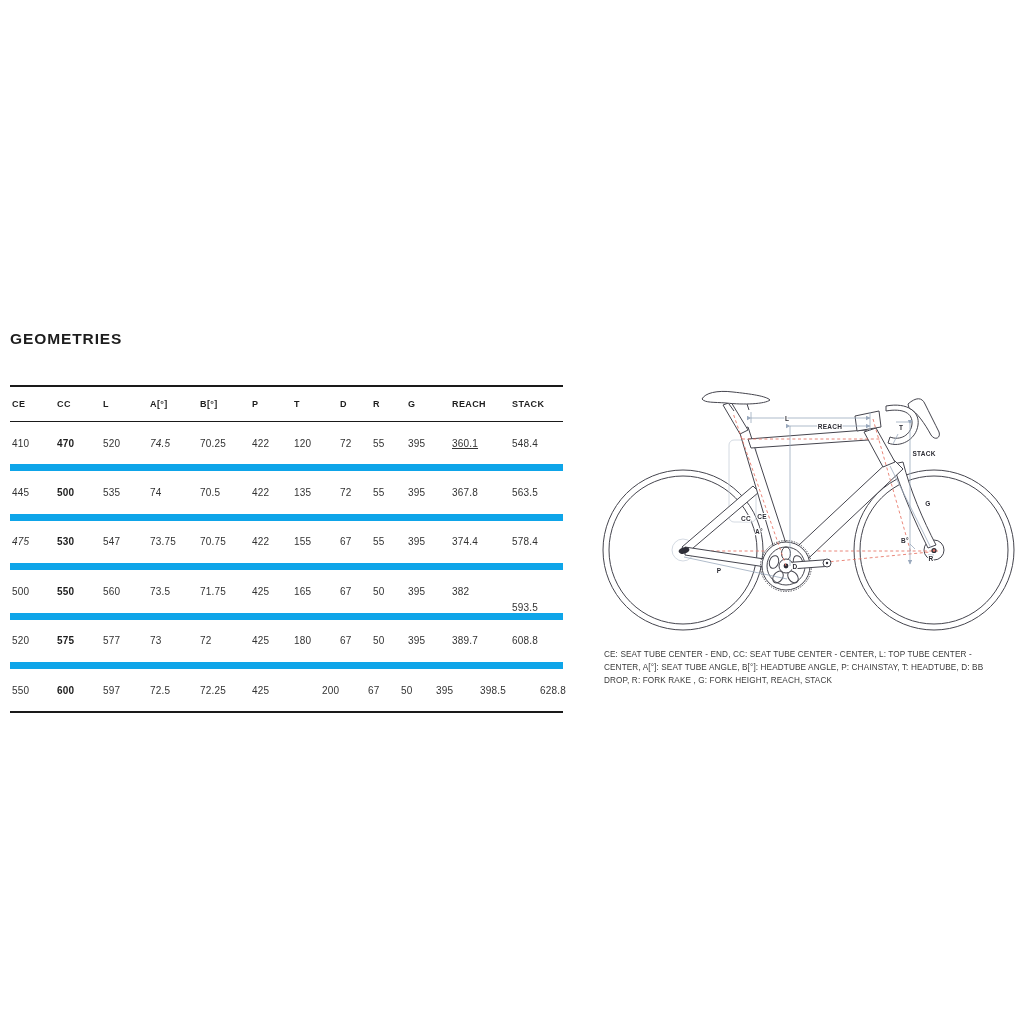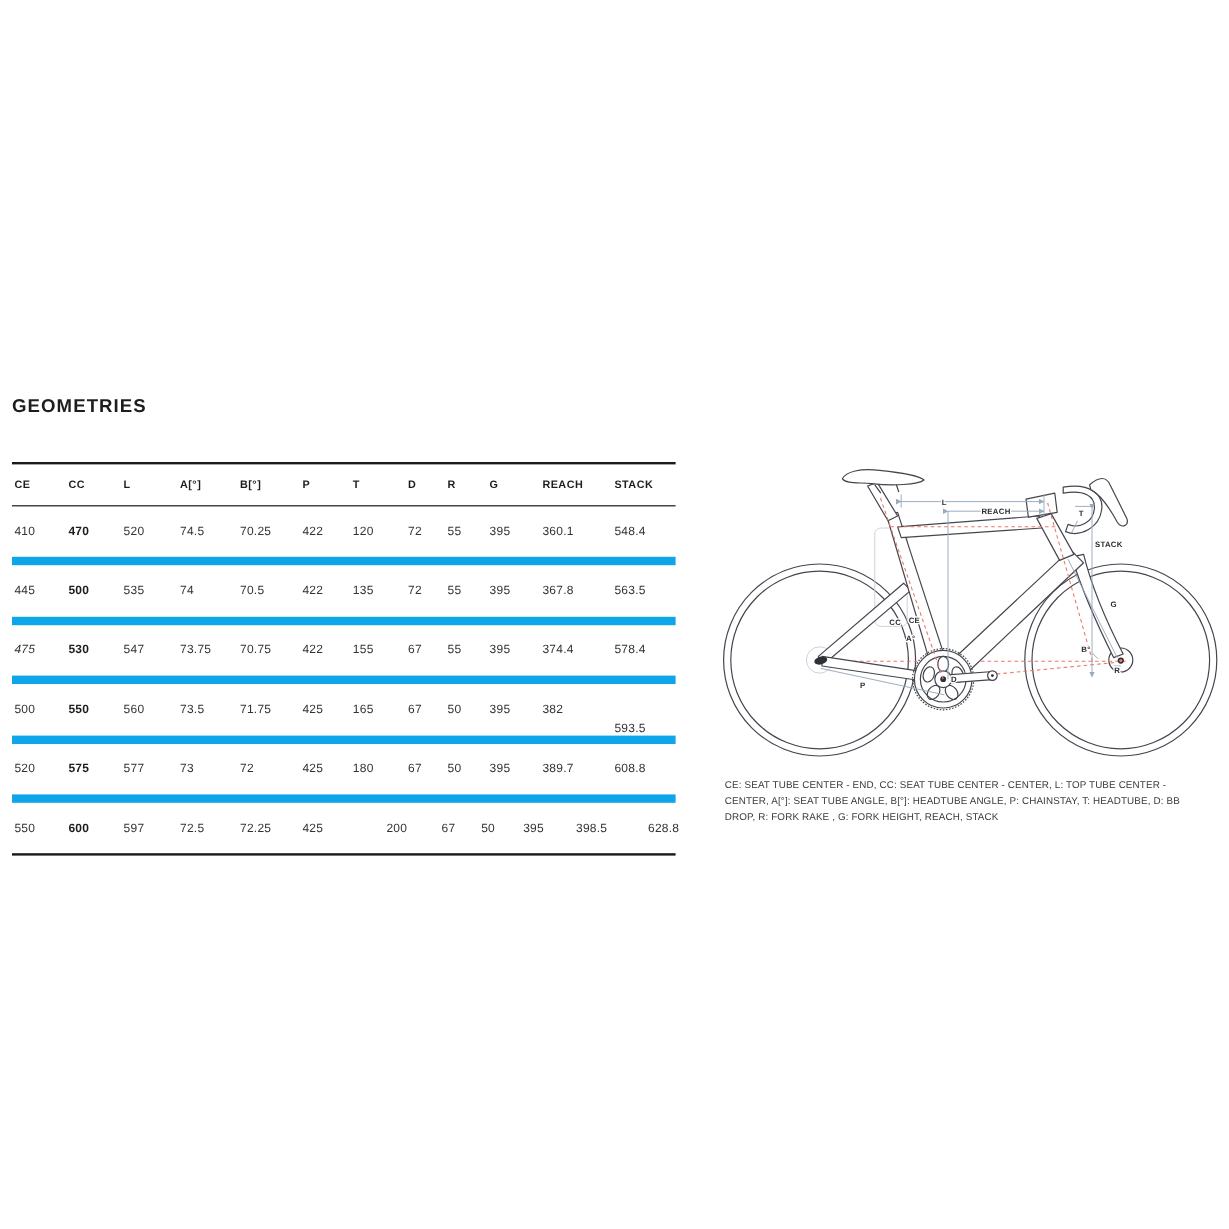--- a/index.html
+++ b/index.html
@@ -64,28 +64,28 @@
       <div class="th" style="width: 35px;">R</div>
       <div class="th" style="width: 44px;">G</div>
       <div class="th" style="width: 60px;">REACH</div>
       <div class="th" style="width: 51px;">STACK</div>
     </div>
   <div id="tbody">
       <div class="tr">
         <div class="td" style="width: 45px;">410</div>
         <div class="td bold" style="width: 46px;">470</div>
         <div class="td" style="width: 47px;">520</div>
-        <div class="td" style="width: 50px;">74.5</div>
+        <div class="td" style="width: 50px; font-style: italic;">74.5</div>
         <div class="td" style="width: 52px;">70.25</div>
         <div class="td" style="width: 42px;">422</div>
         <div class="td" style="width: 46px;">120</div>
         <div class="td" style="width: 33px;">72</div>
         <div class="td" style="width: 35px;">55</div>
         <div class="td" style="width: 44px;">395</div>
-        <div class="td" style="width: 60px;">360.1</div>
+        <div class="td" style="width: 60px; text-decoration: underline;">360.1</div>
         <div class="td" style="width: 51px;">548.4</div>
       </div>
       <div class="tr">
         <div class="td" style="width: 45px;">445</div>
         <div class="td bold" style="width: 46px;">500</div>
         <div class="td" style="width: 47px;">535</div>
         <div class="td" style="width: 50px;">74</div>
         <div class="td" style="width: 52px;">70.5</div>
         <div class="td" style="width: 42px;">422</div>
         <div class="td" style="width: 46px;">135</div>

